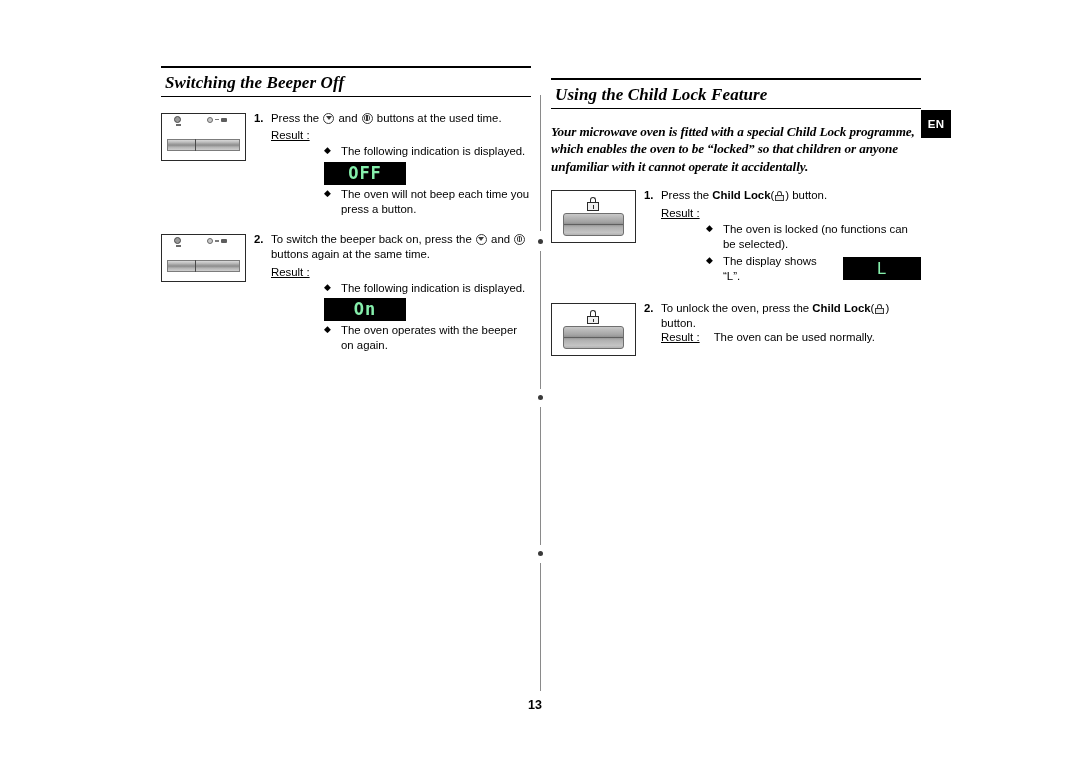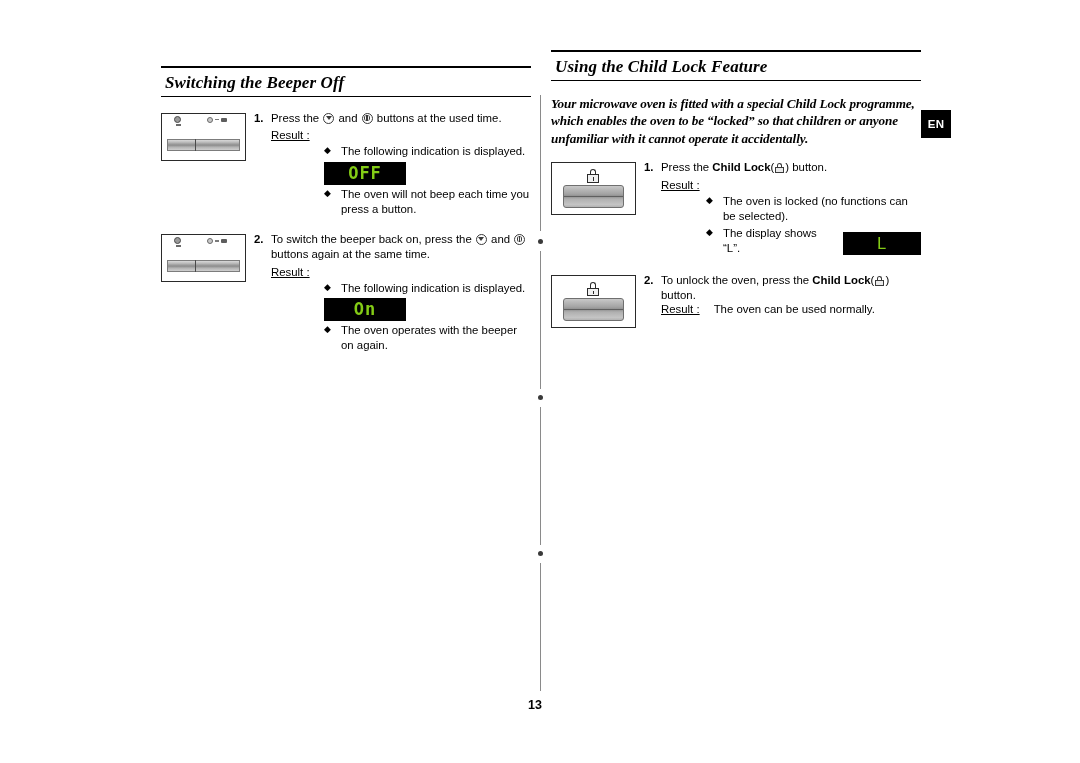--- a/index.html
+++ b/index.html
@@ -25,21 +25,21 @@
   
   .col-left {
     position: absolute;
     left: 161px;
     top: 66px;
     width: 370px;
   }
   .col-right {
     position: absolute;
     left: 551px;
-    top: 50px;
+    top: 78px;
     width: 370px;
   }
 
   
   .sec-head {
     position: relative;
     width: 100%;
   }
   .rule-top {
     height: 0;
@@ -246,21 +246,21 @@
     position: absolute;
     left: 0; right: 0;
     top: 46%;
     height: 1.4px;
     background: #5f5f5f;
   }
 
   
   .lcd {
     background: #000000;
-    color: #84cc16;
+    color: #86efac;
     display: inline-block;
     text-align: center;
     font-family: "DejaVu Sans Mono", monospace;
     letter-spacing: 1px;
   }
   .lcd-off {
     width: 82px; height: 23px;
     line-height: 23px;
     font-size: 17px;
     font-weight: bold;
@@ -582,21 +582,21 @@
           </div>
           <div class="result-label">Result :</div>
 
           <div class="bullets" style="margin-left:62px;">
             <div class="bullet-row">
               <span class="diamond">◆</span>
               <span class="bullet-text">The oven is locked (no functions can be selected).</span>
             </div>
             <div class="bullet-row" style="margin-top:2px;">
               <span class="diamond">◆</span>
-              <span class="bullet-text" style="display:flex;align-items:flex-end;gap:9px;">
+              <span class="bullet-text" style="display:flex;align-items:center;gap:9px;">
                 <span>The display shows “L”.</span>
                 <span class="lcd lcd-l">L</span>
               </span>
             </div>
           </div>
         </div>
       </div>
     </div>
 
     <div class="steps" style="margin-top:17px;">

